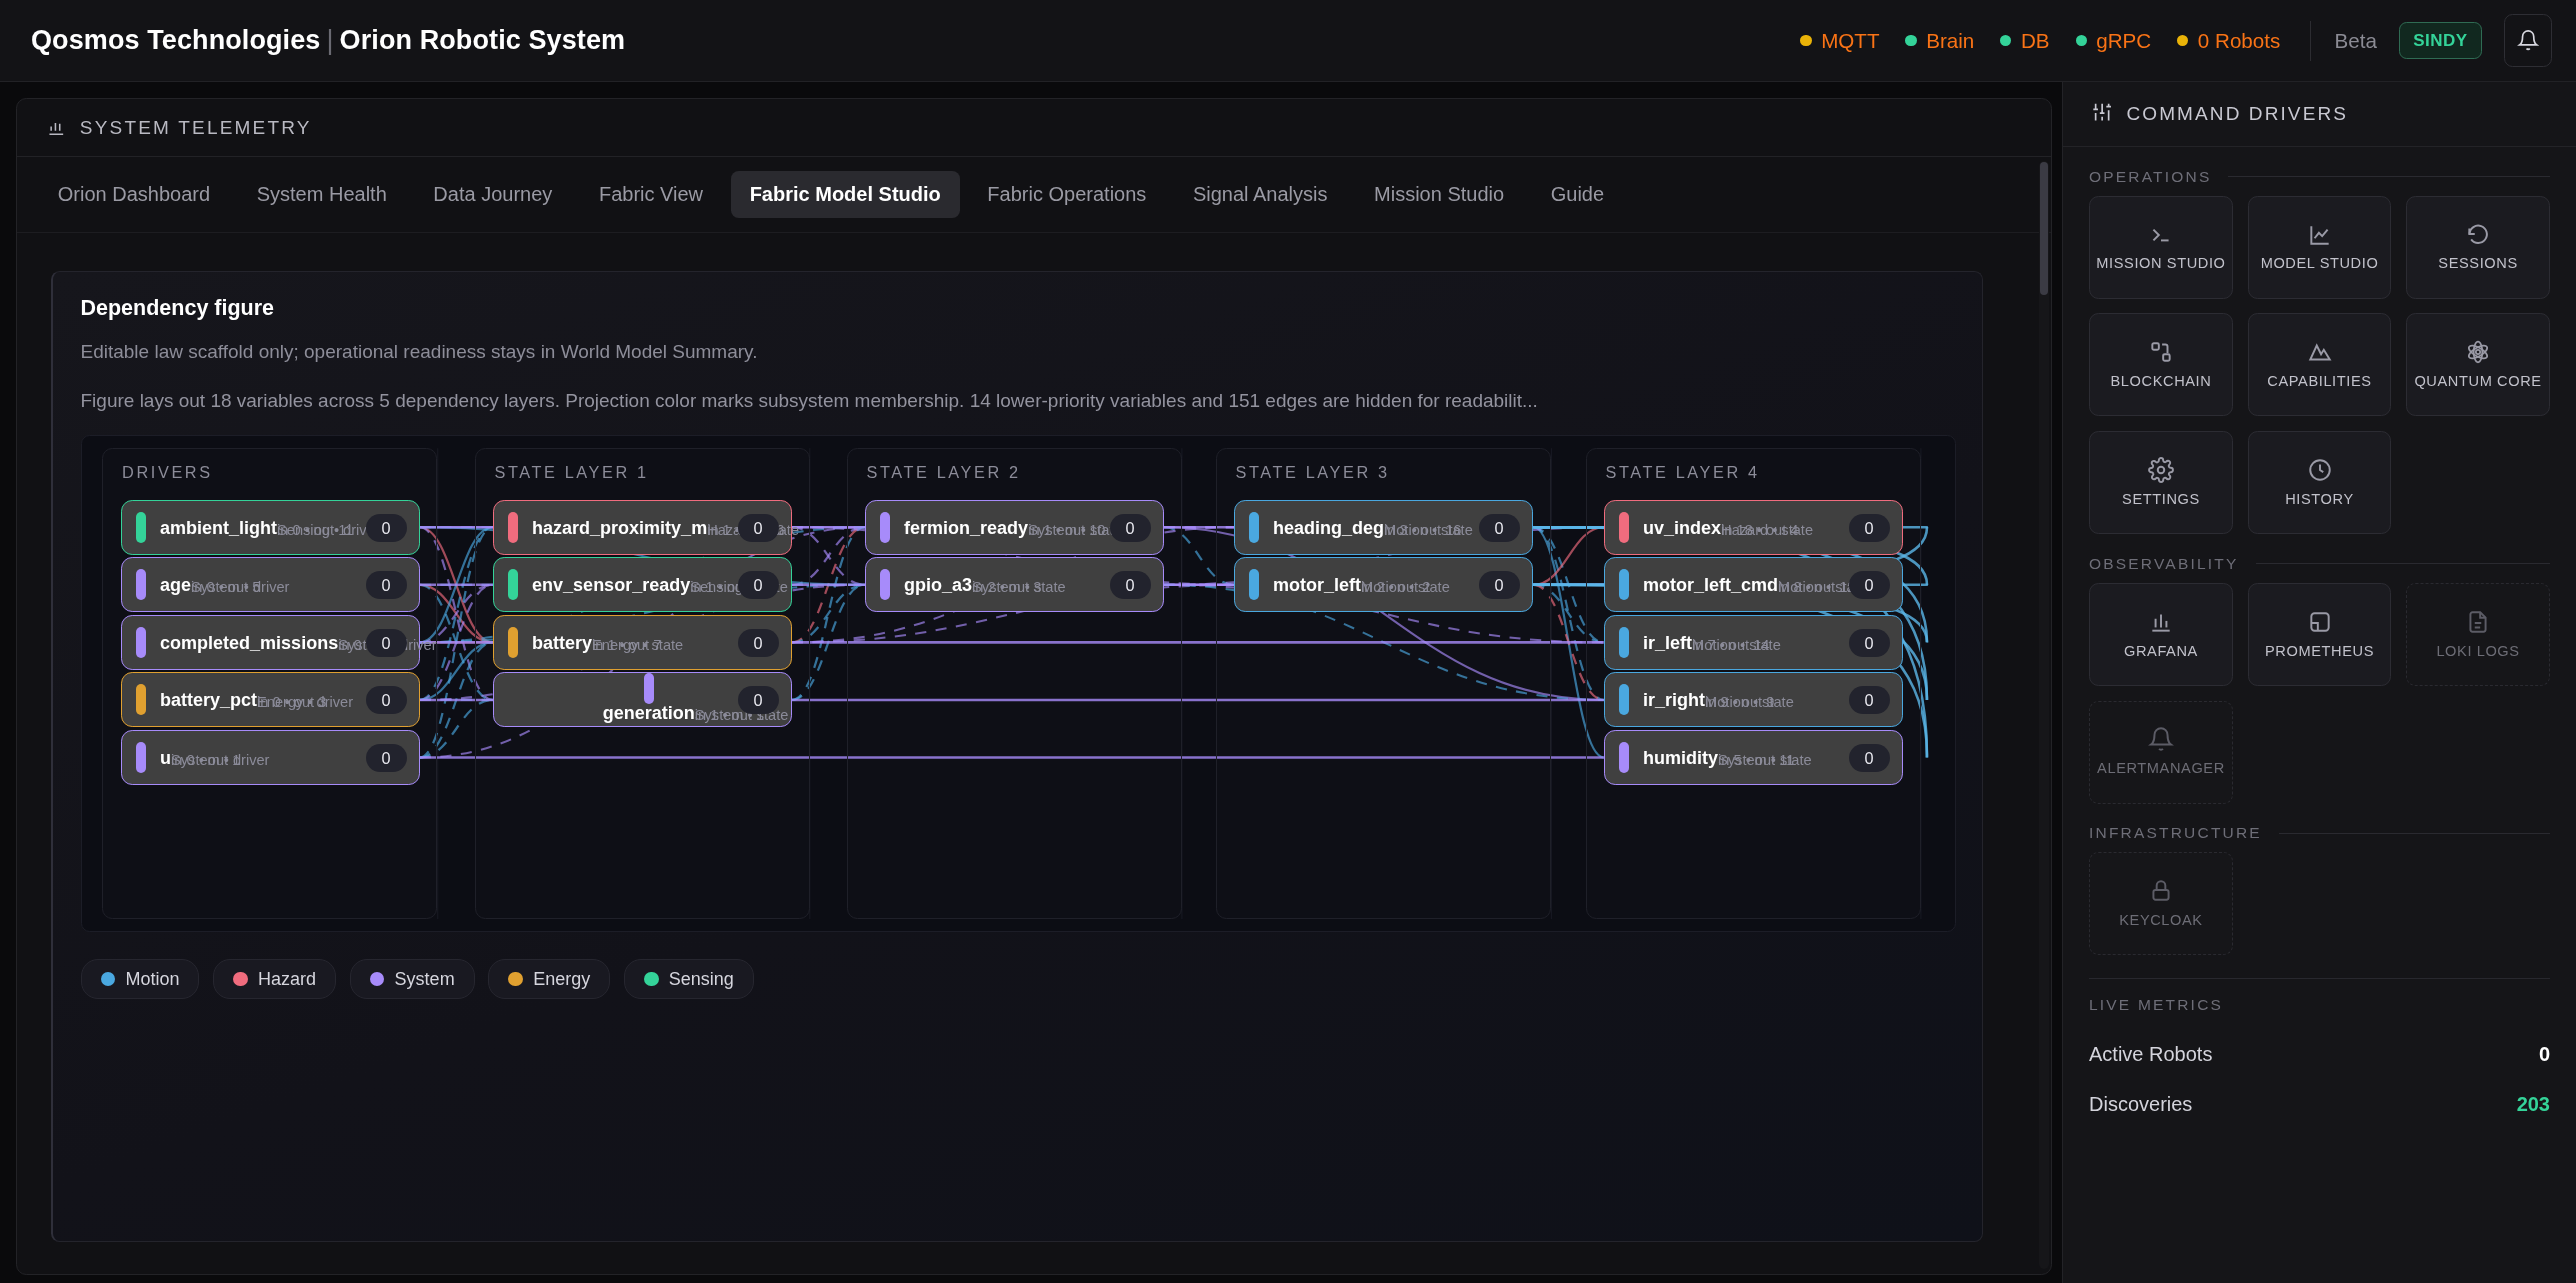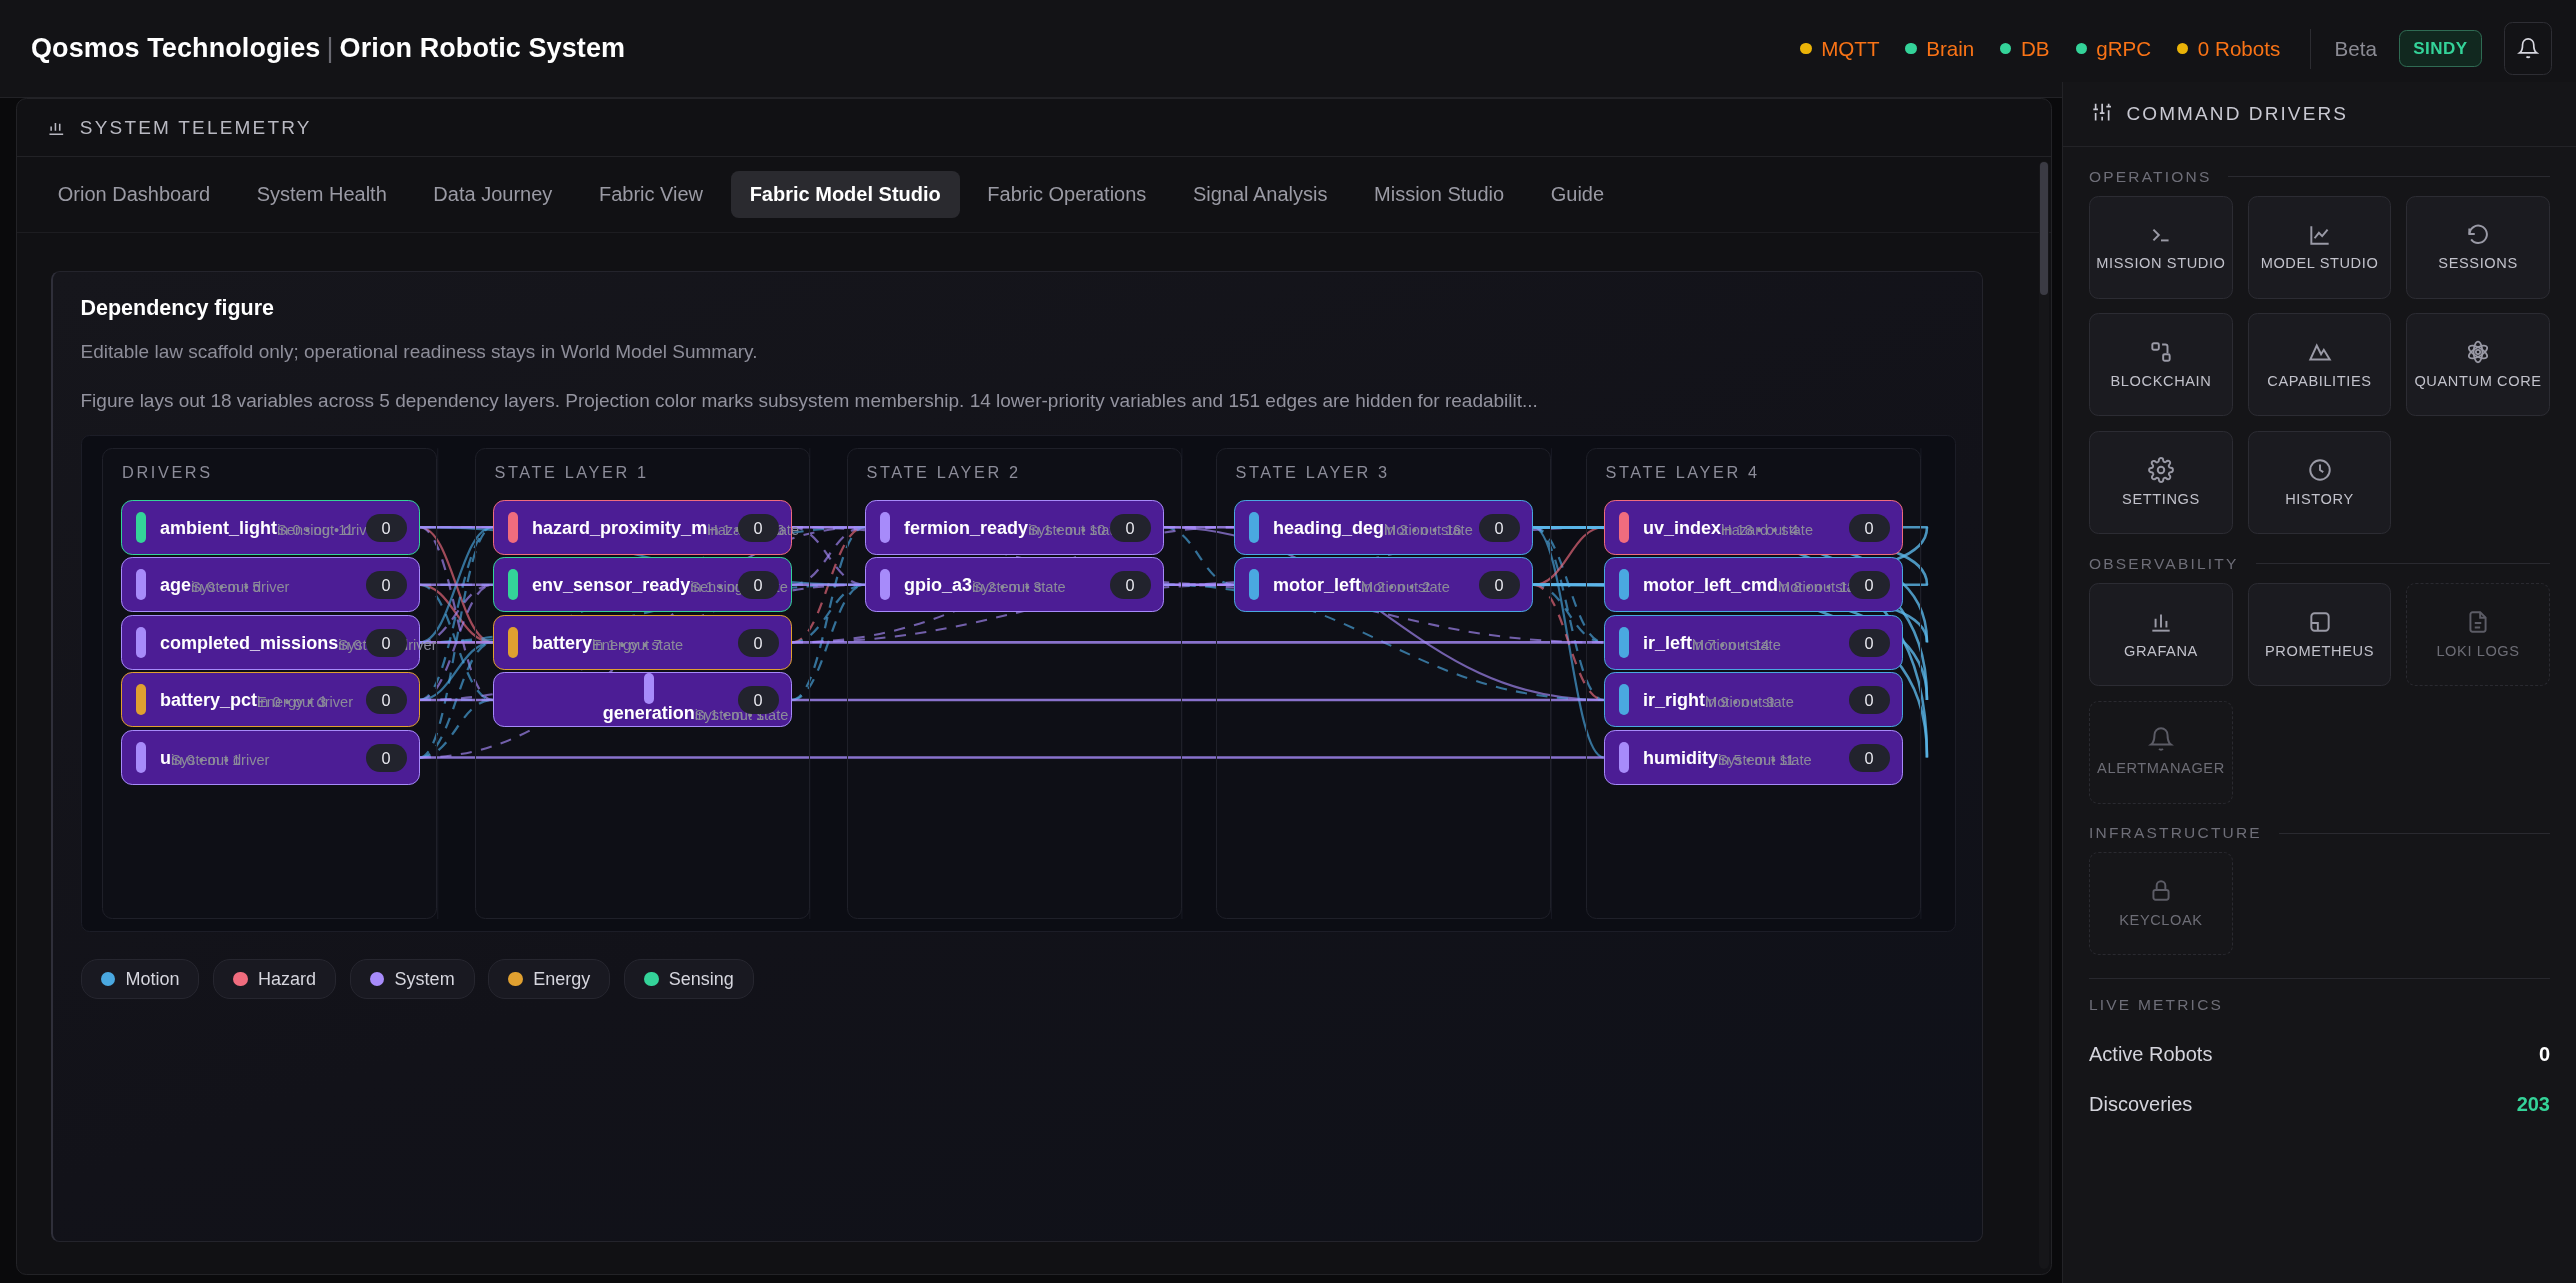--- a/index.html
+++ b/index.html
@@ -5,21 +5,21 @@
   * { box-sizing: border-box; margin: 0; padding: 0; }
   html, body {
     width: 2576px; height: 1284px;
     background: #0a0a0c;
     font-family: "Liberation Sans", sans-serif;
     overflow: hidden;
   }
 
   
   #topbar {
-    position: absolute; left: 0; top: 0; width: 2576px; height: 98px;
+    position: absolute; left: 0; top: 0; width: 2576px; height: 82px;
     background: #131316;
     border-bottom: 0.9px solid #222226;
     display: flex; align-items: center;
   }
   #brand {
     margin-left: 31px;
     font-size: 27px; font-weight: 700; color: #ffffff; letter-spacing: 0.1px;
     white-space: nowrap;
   }
   #brand .divider { color: #6a6a72; font-weight: 400; margin: 0 6px; }
@@ -85,21 +85,21 @@
   .column {
     position: absolute; top: 12px; width: 335px; height: 471px;
     border: 0.9px solid #1f2029; border-radius: 10.3px;
     background: rgba(255,255,255,0.012);
   }
   .col-title { position: absolute; left: 19px; top: 13.7px;
     font-size: 16.3px; letter-spacing: 2.6px; color: #8c8c99; }
 
   .node {
     position: absolute; width: 299px; height: 55px;
-    border-radius: 11.2px; background: #4c1d95;
+    border-radius: 11.2px; background: #404040;
     border: 1.4px solid #3a3a48;
     display: flex; align-items: center;
   }
   .node .swatch { width: 10.3px; height: 31px; border-radius: 6px; margin-left: 14.6px; flex: none; }
   .node .txt { margin-left: 13.7px; position: relative; flex: 1 1 auto; }
   .node .nm { font-size: 18px; font-weight: 700; color: #ffffff; line-height: 1;
     white-space: nowrap; }
   .node .sub-wrap { position: relative; height: 15.5px; margin-top: 6px; }
   .node .sub { position: absolute; left: 0; top: 0; font-size: 14.6px; color: #8b8b99;
     white-space: nowrap; }

